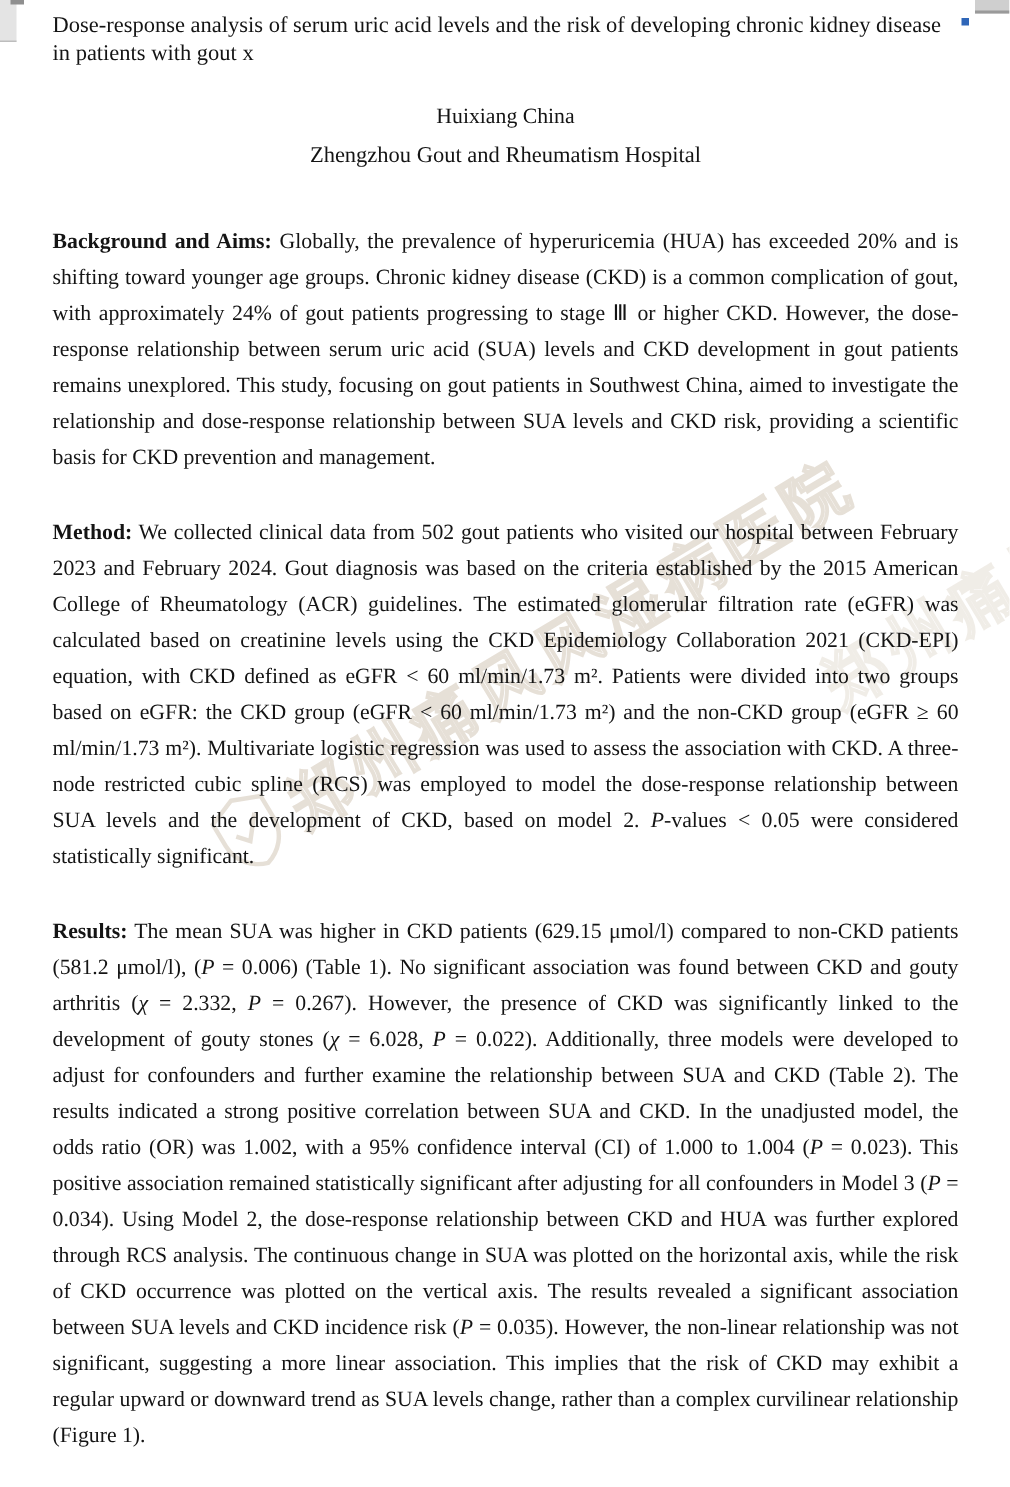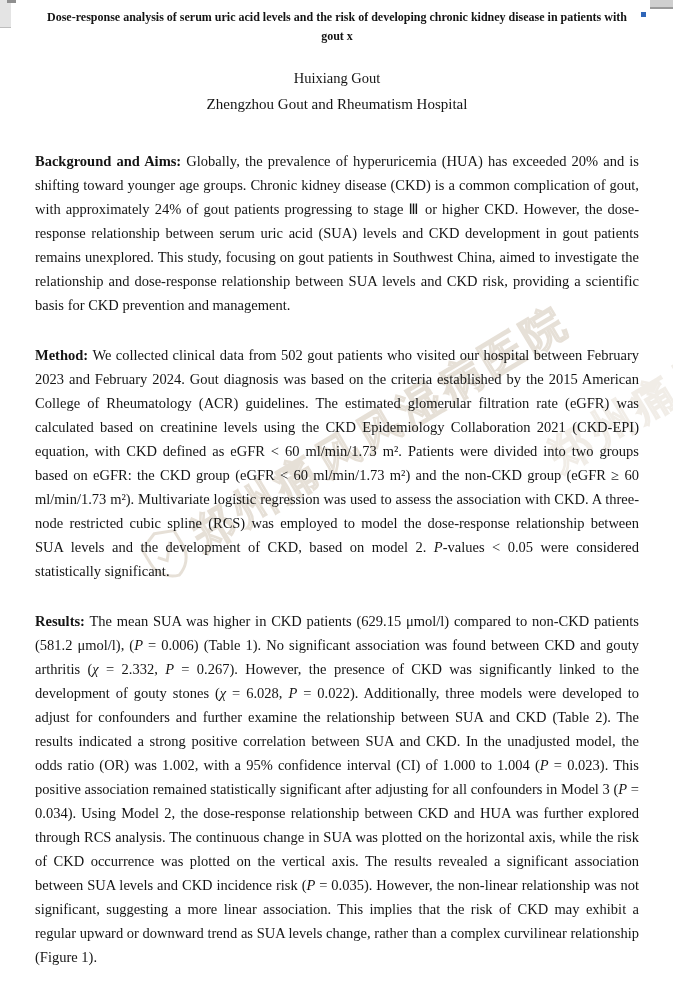--- a/index.html
+++ b/index.html
@@ -11,22 +11,22 @@
     position: relative;
     overflow: hidden;
   }
   .page {
     position: absolute; inset: 0;
     padding: 6px 34px 0 35px;
     box-sizing: border-box;
     z-index: 2;
   }
   .title {
-    font-size: 12px; font-weight: bold;
-    text-align: center; line-height: 18.5px;
+    font-size: 15px; font-weight: normal;
+    line-height: 18.5px;
     margin: 2px 0 0 0;
   }
   .author {
     text-align: center; font-size: 14.5px;
     margin: 25px 0 0 0; line-height: 17px;
   }
   .affiliation {
     text-align: center; font-size: 15px;
     margin: 9px 0 0 0; line-height: 17px;
   }
@@ -96,21 +96,21 @@
     </svg>
   </span>
   <span class="wm-text">郑州痛风风湿病医院</span>
 </div>
 <div class="watermark wm-echo">
   <span class="wm-text">郑州痛风风湿病医院</span>
 </div>
 
 <div class="page">
   <h1 class="title">Dose-response analysis of serum uric acid levels and the risk of developing chronic kidney disease in patients with gout x</h1>
-  <div class="author">Huixiang Gout</div>
+  <div class="author">Huixiang China</div>
   <div class="affiliation">Zhengzhou Gout and Rheumatism Hospital</div>
 
   <div class="abstract">
     <p class="body-par"><span class="sec-label">Background and Aims:</span> <span class="par-text">Globally, the prevalence of hyperuricemia (HUA) has exceeded 20% and is shifting toward younger age groups. Chronic kidney disease (CKD) is a common complication of gout, with approximately 24% of gout patients progressing to stage Ⅲ or higher CKD. However, the dose-response relationship between serum uric acid (SUA) levels and CKD development in gout patients remains unexplored. This study, focusing on gout patients in Southwest China, aimed to investigate the relationship and dose-response relationship between SUA levels and CKD risk, providing a scientific basis for CKD prevention and management.</span></p>
 
     <p class="body-par"><span class="sec-label">Method:</span> <span class="par-text">We collected clinical data from 502 gout patients who visited our hospital between February 2023 and February 2024. Gout diagnosis was based on the criteria established by the 2015 American College of Rheumatology (ACR) guidelines. The estimated glomerular filtration rate (eGFR) was calculated based on creatinine levels using the CKD Epidemiology Collaboration 2021 (CKD-EPI) equation, with CKD defined as eGFR &lt; 60 ml/min/1.73 m². Patients were divided into two groups based on eGFR: the CKD group (eGFR &lt; 60 ml/min/1.73 m²) and the non-CKD group (eGFR ≥ 60 ml/min/1.73 m²). Multivariate logistic regression was used to assess the association with CKD. A three-node restricted cubic spline (RCS) was employed to model the dose-response relationship between SUA levels and the development of CKD, based on model 2. <i>P</i>-values &lt; 0.05 were considered statistically significant.</span></p>
 
     <p class="body-par"><span class="sec-label">Results:</span> <span class="par-text">The mean SUA was higher in CKD patients (629.15 μmol/l) compared to non-CKD patients (581.2 μmol/l), (<i>P</i> = 0.006) (Table 1). No significant association was found between CKD and gouty arthritis (<i>χ</i> = 2.332, <i>P</i> = 0.267). However, the presence of CKD was significantly linked to the development of gouty stones (<i>χ</i> = 6.028, <i>P</i> = 0.022). Additionally, three models were developed to adjust for confounders and further examine the relationship between SUA and CKD (Table 2). The results indicated a strong positive correlation between SUA and CKD. In the unadjusted model, the odds ratio (OR) was 1.002, with a 95% confidence interval (CI) of 1.000 to 1.004 (<i>P</i> = 0.023). This positive association remained statistically significant after adjusting for all confounders in Model 3 (<i>P</i> = 0.034). Using Model 2, the dose-response relationship between CKD and HUA was further explored through RCS analysis. The continuous change in SUA was plotted on the horizontal axis, while the risk of CKD occurrence was plotted on the vertical axis. The results revealed a significant association between SUA levels and CKD incidence risk (<i>P</i> = 0.035). However, the non-linear relationship was not significant, suggesting a more linear association. This implies that the risk of CKD may exhibit a regular upward or downward trend as SUA levels change, rather than a complex curvilinear relationship (Figure 1).</span></p>
 
   </div>

